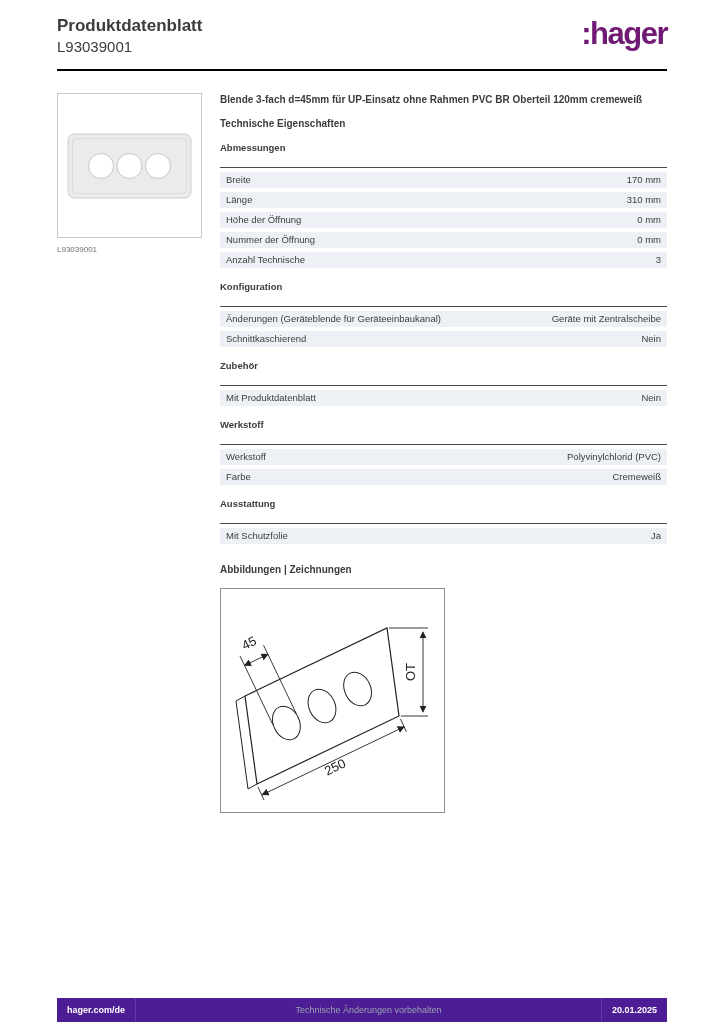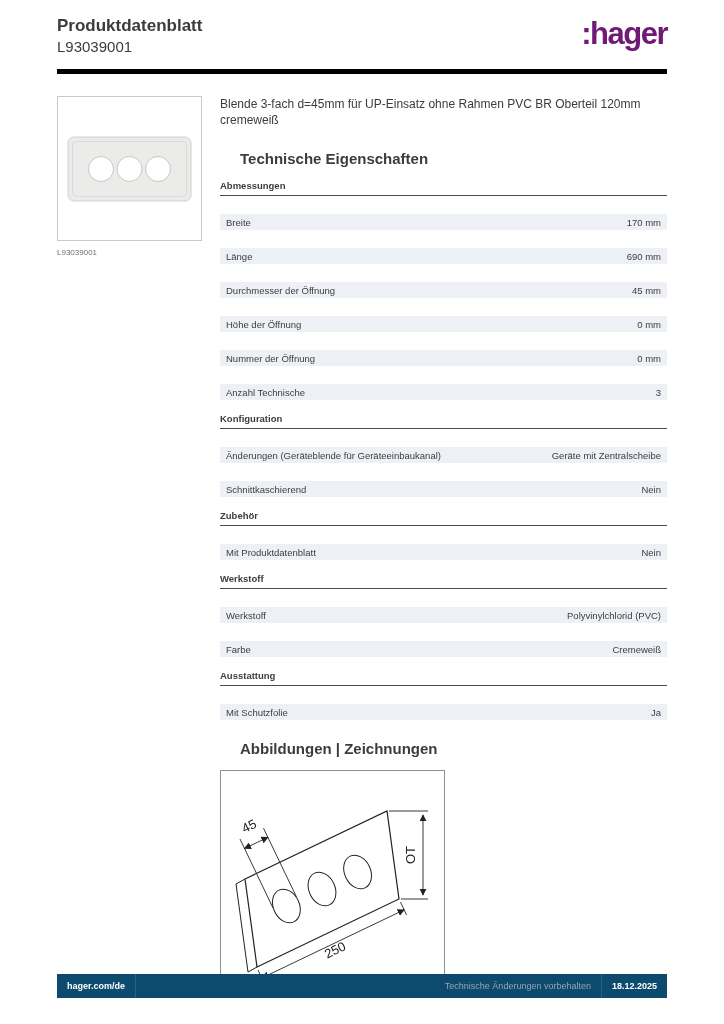--- a/index.html
+++ b/index.html
@@ -10,21 +10,21 @@
     color: #3c3c3b;
     position: relative;
     overflow: hidden;
   }
   .page { position: relative; width: 724px; height: 1024px; }
 
   
   .header {
     margin: 0 57px;
     padding: 16px 0 14px;
-    border-bottom: 5px solid #000000;
+    border-bottom: 2px solid #000000;
     display: flex;
     justify-content: space-between;
     align-items: flex-start;
   }
   .doc-title { font-size: 17px; font-weight: bold; color: #3c3c3b; }
   .doc-code  { font-size: 15px; font-weight: normal; color: #3c3c3b; margin-top: 2px; }
   .logo {
     font-size: 31px;
     font-weight: bold;
     color: #701a75;
@@ -39,67 +39,66 @@
   .img-box {
     width: 145px; height: 145px;
     border: 1px solid #c9c9c9;
     background: #ffffff;
     display: flex; align-items: center; justify-content: center;
   }
   .img-caption { font-size: 8px; color: #6e6e6d; margin-top: 7px; }
 
   .right-col { flex: 1; min-width: 0; }
   .description {
-    font-size: 12px; font-weight: normal; color: #3c3c3b;
-    line-height: 1.35; margin-bottom: 22px;
+    font-size: 10px; font-weight: bold; color: #3c3c3b;
+    line-height: 1.35; margin-bottom: 11px;
   }
   .section-heading {
-    font-size: 15px; font-weight: bold; color: #3c3c3b;
+    font-size: 10px; font-weight: bold; color: #3c3c3b;
     margin-bottom: 13px;
-    margin-left: 20px;
   }
   .group { margin-top: 13px; }
   .group:first-of-type { margin-top: 0; }
   .group-title {
     font-size: 9.5px; font-weight: bold; color: #3c3c3b;
-    padding-bottom: 4px;
+    padding-bottom: 14px;
     border-bottom: 1px solid #4a4a49;
   }
   .trow {
     display: flex; justify-content: space-between; align-items: flex-start;
     background: #edf1f6;
-    margin-top: 18px;
+    margin-top: 4px;
     padding: 2.5px 6px;
     font-size: 9.5px;
     min-height: 14px;
   }
   .trow .lbl { color: #3c3c3b; padding-right: 10px; }
   .trow .val { color: #3c3c3b; text-align: right; white-space: nowrap; }
 
   .drawings-heading { margin-top: 20px; margin-bottom: 0; }
   .drawing-box {
     margin-top: 13px;
     width: 225px; height: 225px;
     border: 1px solid #8f8f8f;
     display: flex; align-items: center; justify-content: center;
     background: #fff;
   }
 
   
   .footer {
     position: absolute;
-    left: 57px; right: 57px; bottom: 26px;
+    left: 57px; right: 57px; bottom: 2px;
     height: 24px;
-    background: #0c4a6e;
+    background: #4c1d95;
     display: flex; align-items: center;
     padding: 8px 10px;
     font-size: 9px;
   }
   .footer .f-left  { color: #ffffff; font-weight: bold; }
-  .footer .f-center { color: #97a4ae; flex: 1; text-align: right; }
+  .footer .f-center { color: #97a4ae; flex: 1; text-align: center; }
   .footer .f-right { color: #ffffff; font-weight: bold; }
   .f-div { width: 1px; height: 24px; background: rgba(255,255,255,0.12); margin: 0 10px; }
 
   svg text { font-family: "Liberation Sans", sans-serif; fill: #222; }
 </style>
 </head>
 <body>
 
 <div class="page">
 
@@ -133,25 +132,21 @@
       <div class="section-heading">Technische Eigenschaften</div>
 
       <div class="group">
         <div class="group-title">Abmessungen</div>
         <div class="trow">
           <span class="lbl">Breite</span>
           <span class="val">170 mm</span>
         </div>
         <div class="trow">
           <span class="lbl">Länge</span>
-          <span class="val">690 mm</span>
-        </div>
-        <div class="trow">
-          <span class="lbl">Durchmesser der Öffnung</span>
-          <span class="val">45 mm</span>
+          <span class="val">310 mm</span>
         </div>
         <div class="trow">
           <span class="lbl">Höhe der Öffnung</span>
           <span class="val">0 mm</span>
         </div>
         <div class="trow">
           <span class="lbl">Nummer der Öffnung</span>
           <span class="val">0 mm</span>
         </div>
         <div class="trow">
@@ -244,16 +239,16 @@
       </div>
 
     </div>
   </div>
 
   <div class="footer">
     <span class="f-left">hager.com/de</span>
     <span class="f-div"></span>
     <span class="f-center">Technische Änderungen vorbehalten</span>
     <span class="f-div"></span>
-    <span class="f-right">18.12.2025</span>
+    <span class="f-right">20.01.2025</span>
   </div>
 
 </div>
 
 </body></html>

